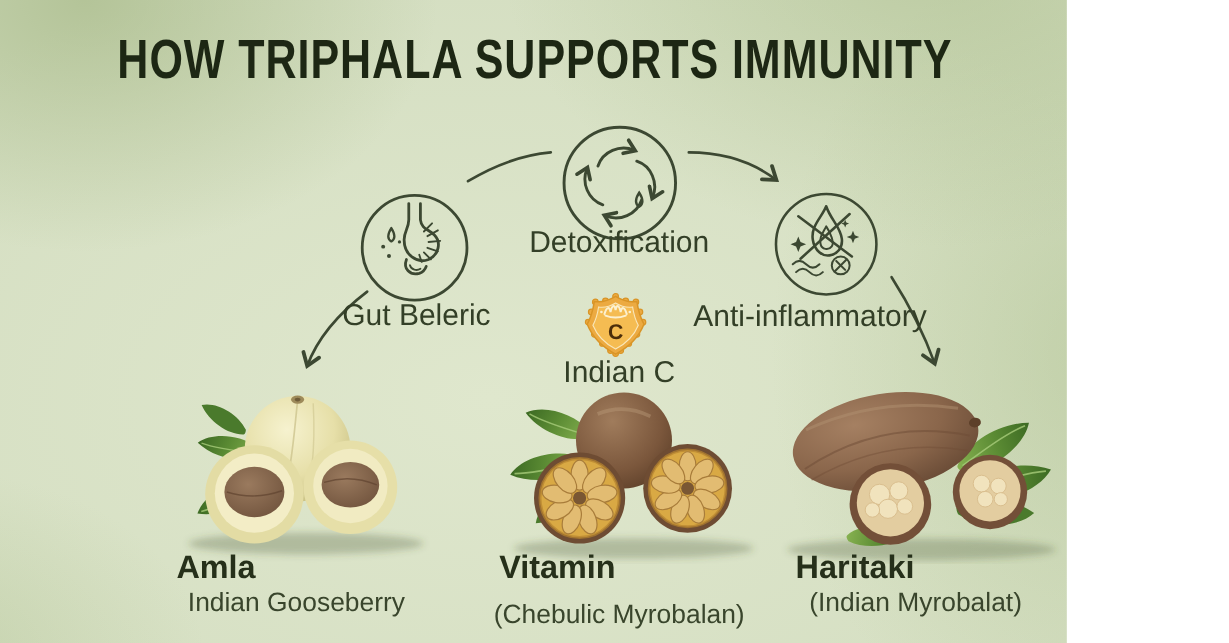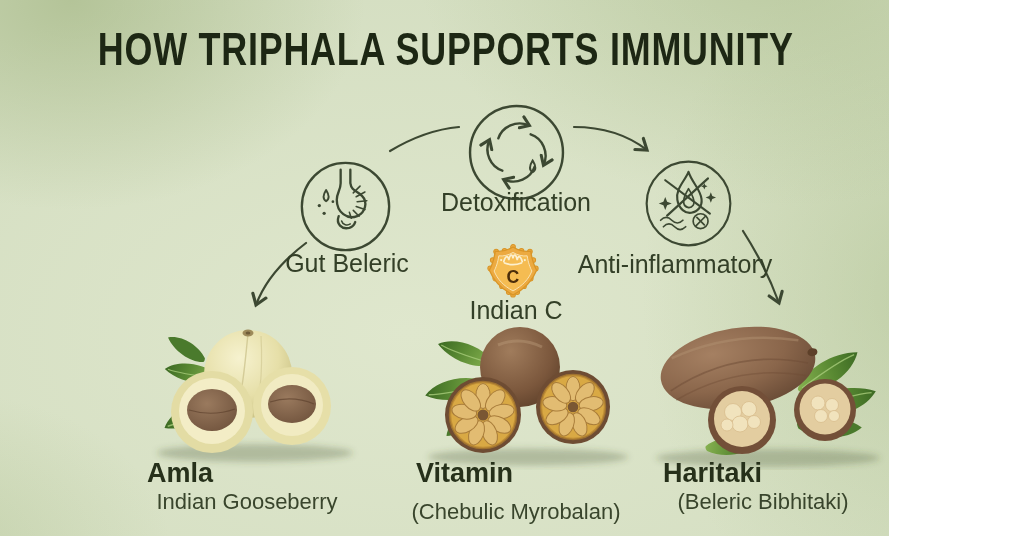--- a/index.html
+++ b/index.html
@@ -323,15 +323,15 @@
       <circle cx="177" cy="91" r="25.5" fill="#e3cda0"></circle>
       <g fill="#f1e3bd" stroke="#d8bd8d" stroke-width=".8">
         <circle cx="170" cy="85" r="7"></circle>
           <circle cx="184" cy="87" r="6.5"></circle>
           <circle cx="173" cy="98" r="6.5"></circle>
         <circle cx="186" cy="98" r="5.5"></circle>
       </g>
     </g>
   </svg>
   <div class="fruit-name" style="left:663px;top:458px">Haritaki</div>
-  <div class="fruit-sub" style="left:633px;top:489px">(Beleric Bibhitaki)</div>
+  <div class="fruit-sub" style="left:633px;top:489px">(Indian Myrobalat)</div>
 
 </div>
 
 </body></html>

